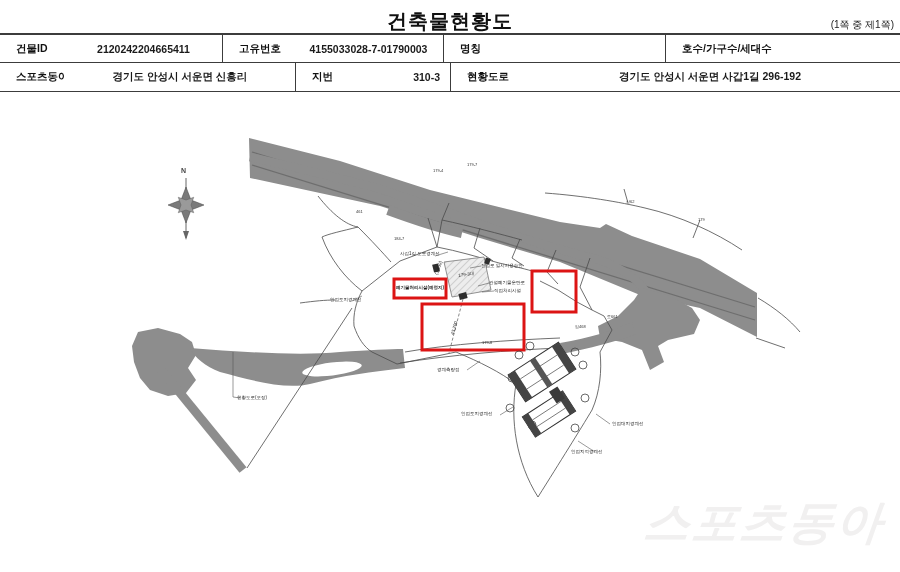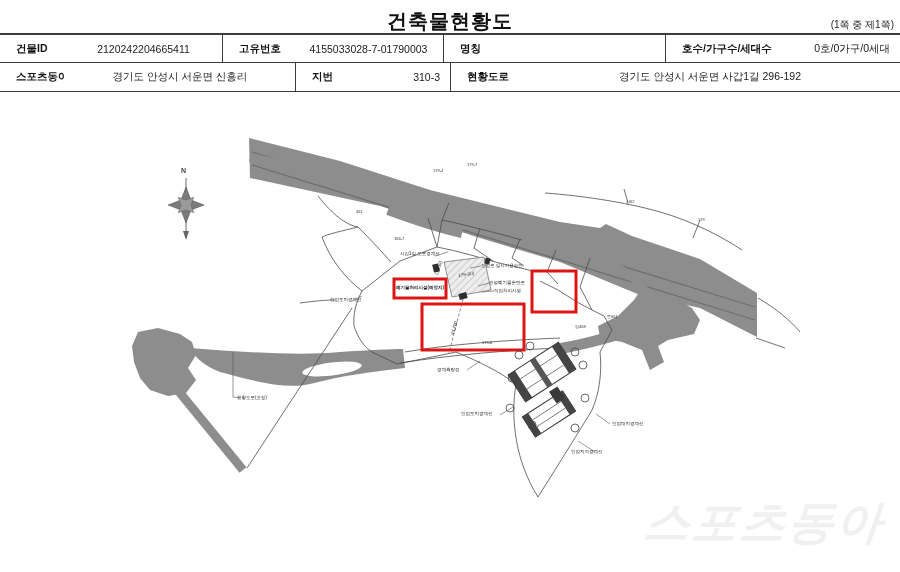--- a/index.html
+++ b/index.html
@@ -12,21 +12,21 @@
               font-size:20px;font-weight:bold;letter-spacing:1px;color:#111;}
   .hdr .note{position:absolute;right:6px;bottom:1px;font-size:10px;color:#222;}
 
   
   .tbl{position:absolute;left:0;top:33px;width:900px;
        border-top:2px solid #3c3c3c;border-bottom:1.5px solid #3c3c3c;font-size:10.5px;}
   .trow{display:grid;align-items:center;}
   .trow1{grid-template-columns:65px 157px 72px 149px 60px 162px 115px 1fr;height:27px;
          border-bottom:1.5px solid #3c3c3c;}
   .trow2{grid-template-columns:65px 230px 60px 95px 70px 1fr;height:28px;}
-  .cell{height:100%;display:flex;align-items:center;overflow:hidden;white-space:nowrap;}
+  .cell{height:100%;display:flex;align-items:center;overflow:hidden;white-space:nowrap;font-weight:bold;}
   .lbl{padding-left:16px;font-weight:bold;color:#111;}
   .val{justify-content:center;}
   .val-r{justify-content:flex-end;padding-right:10px;}
   .sep{border-left:1.5px solid #3c3c3c;}
 
   
   .map-svg{position:absolute;left:0;top:0;width:900px;height:572px;}
   .map-label{position:absolute;font-size:4.5px;line-height:5px;color:#1d1d1d;
              white-space:nowrap;transform-origin:left top;letter-spacing:0;}
   .map-label.b{font-weight:bold;}
@@ -50,21 +50,20 @@
 
 <div class="tbl">
   <div class="trow trow1">
     <div class="cell lbl">건물ID</div>
     <div class="cell val">2120242204665411</div>
     <div class="cell lbl sep">고유번호</div>
     <div class="cell val">4155033028-7-01790003</div>
     <div class="cell lbl sep">명칭</div>
     <div class="cell val"></div>
     <div class="cell lbl sep">호수/가구수/세대수</div>
-    <div class="cell val-r cell">0호/0가구/0세대</div>
   </div>
   <div class="trow trow2">
     <div class="cell lbl">스포츠동아</div>
     <div class="cell val">경기도 안성시 서운면 신흥리</div>
     <div class="cell lbl sep">지번</div>
     <div class="cell val-r cell">310-3</div>
     <div class="cell lbl sep">현황도로</div>
     <div class="cell val">경기도 안성시 서운면 사갑1길 296-192</div>
   </div>
 </div>

